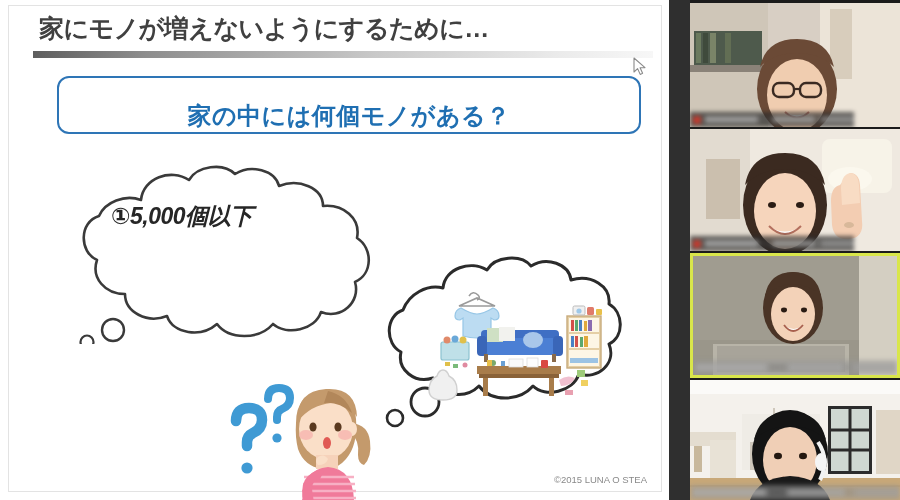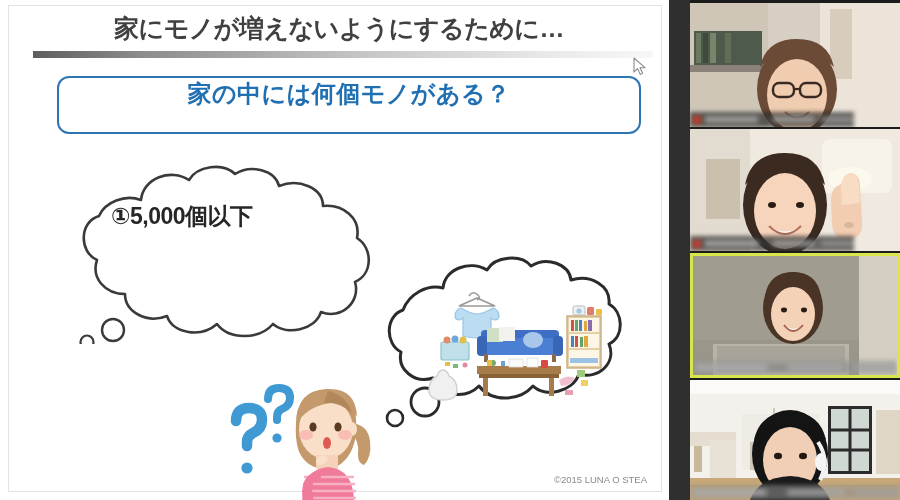--- a/index.html
+++ b/index.html
@@ -29,21 +29,21 @@
     width: 654px; height: 487px;
     background: #ffffff;
     border: 1px solid #e3e3e3;
     box-sizing: border-box;
   }
 
   .slide-title {
     position: absolute;
     left: 30px; top: 6px;
     width: 600px;
-    text-align: center;
+    text-align: left;
     font-size: 25px;
     font-weight: bold;
     color: #404040;
     letter-spacing: -0.5px;
     white-space: nowrap;
   }
   .title-rule {
     position: absolute;
     left: 24px; top: 45px;
     width: 620px; height: 7px;
@@ -53,21 +53,21 @@
   
   .question-box {
     position: absolute;
     left: 48px; top: 70px;
     width: 584px; height: 58px;
     border: 2.5px solid #2e75b6;
     border-radius: 12px;
     box-sizing: border-box;
     background: #ffffff;
     display: flex;
-    align-items: flex-start;
+    align-items: flex-end;
     justify-content: center;
   }
   .question-text {
     font-size: 24px;
     font-weight: bold;
     color: #1f6fb2;
     letter-spacing: 0.5px;
     white-space: nowrap;
   }
 
@@ -75,20 +75,21 @@
   .cloud-answers {
     position: absolute;
     left: 62px; top: 158px;
     width: 310px; height: 180px;
   }
   .cloud-answers svg { position: absolute; left: 0; top: 0; }
   .answers-list {
     position: absolute;
     left: 40px; top: 36px;
     width: 250px;
+    font-style: italic;
   }
   .answer-line {
     font-size: 23px;
     font-weight: bold;
     color: #262626;
     line-height: 1.42;
     white-space: nowrap;
     letter-spacing: -0.5px;
   }
 

